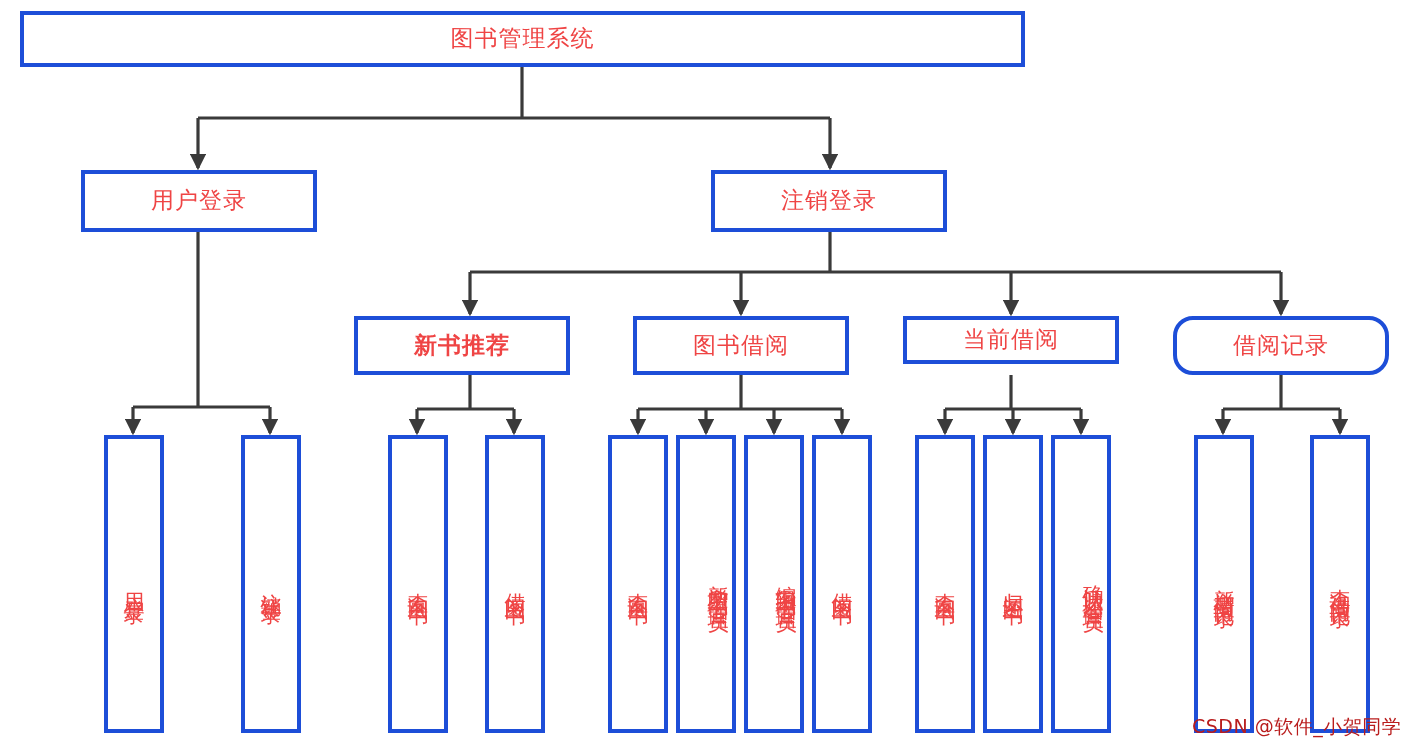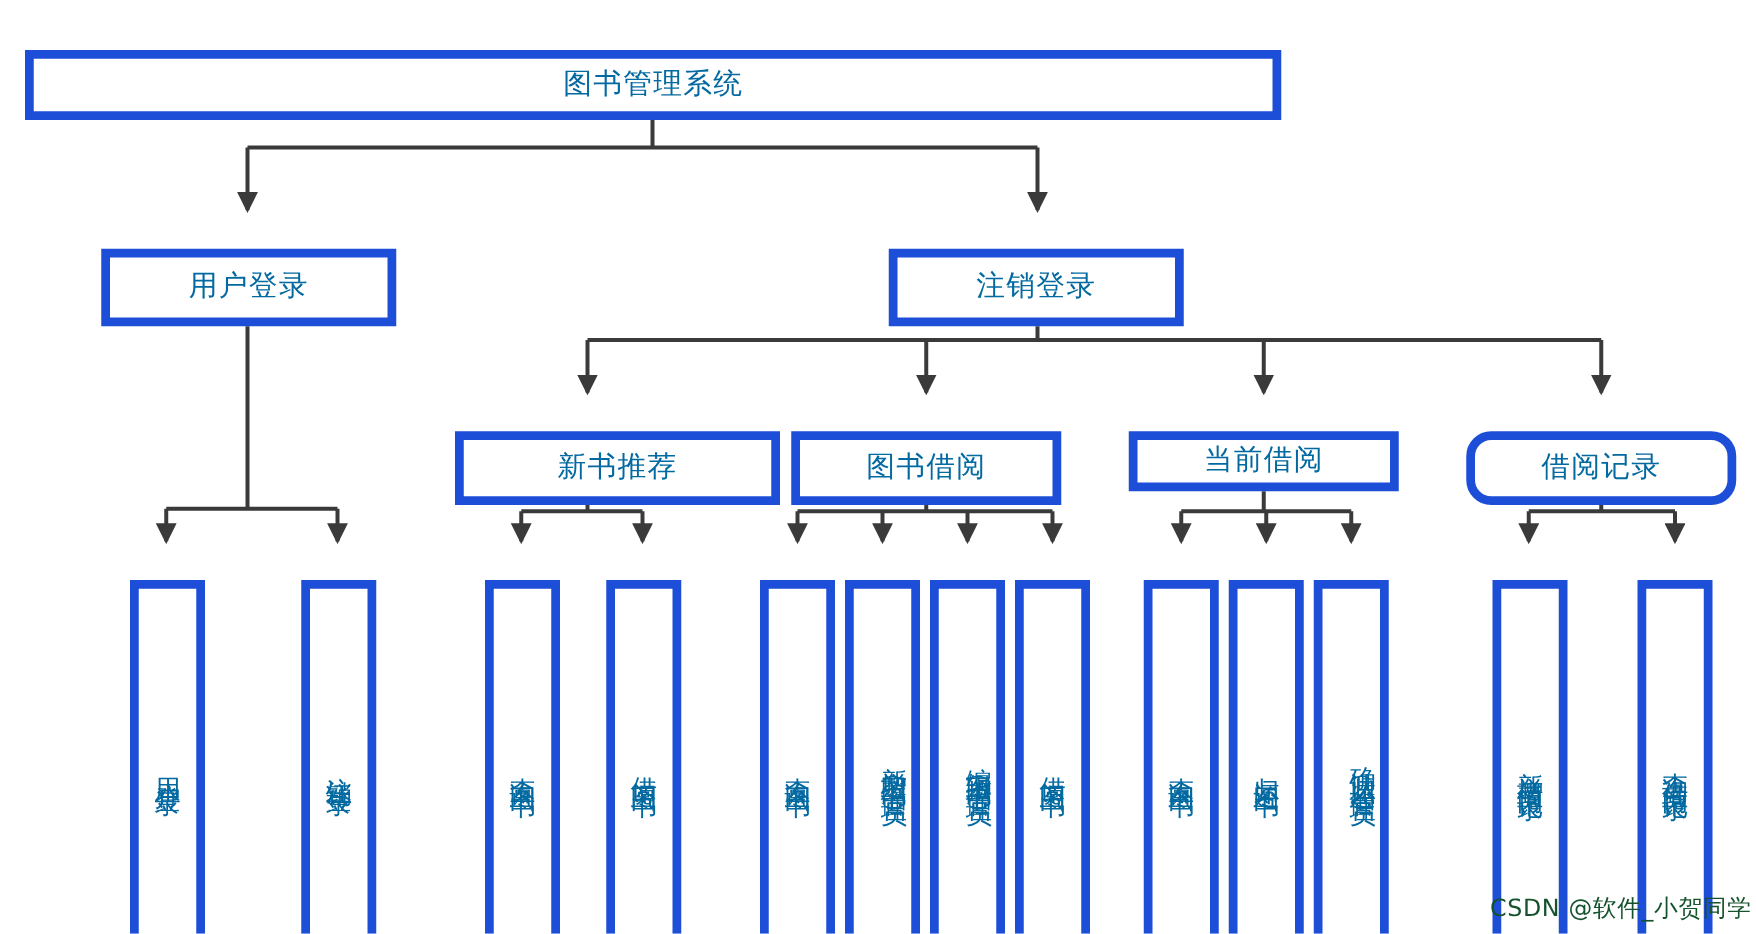--- a/index.html
+++ b/index.html
@@ -22,28 +22,27 @@
     position: absolute;
     left: 0;
     top: 0;
     width: 1405px;
     height: 747px;
     pointer-events: none;
   }
   .node {
     position: absolute;
     box-sizing: border-box;
-    border: 7px solid #1d4ed8;
+    border: 4px solid #1d4ed8;
     background: #ffffff;
     display: flex;
     align-items: center;
     justify-content: center;
-    color: #0369a1;
+    color: #ef4444;
     z-index: 2;
-    margin-top: 29px;
   }
   .node.h {
     font-size: 23px;
     line-height: 1.2;
     letter-spacing: 1px;
   }
   
   .node.v {
     font-size: 21px;
     writing-mode: vertical-rl;
@@ -56,21 +55,21 @@
   .node.v.mid {
     align-items: center;
     padding-top: 0;
   }
   .node.v.topalign {
     align-items: flex-start;
     padding-top: 4px;
   }
   .watermark {
     position: absolute;
-    color: #14532d;
+    color: #b91c1c;
     font-size: 19px;
     letter-spacing: 0.5px;
     white-space: nowrap;
     z-index: 5;
     user-select: none;
   }
 </style>
 </head>
 <body>
 
@@ -134,21 +133,21 @@
   </div>
 
   <div class="node h" style="left:81px; top:170px; width:236px; height:62px;">
     <span>用户登录</span>
   </div>
 
   <div class="node h" style="left:711px; top:170px; width:236px; height:62px;">
     <span>注销登录</span>
   </div>
 
-  <div class="node h" style="left:364px; top:316px; width:260px; height:59px;">
+  <div class="node h" style="left:354px; top:316px; width:216px; height:59px;font-weight:bold;">
     <span>新书推荐</span>
   </div>
 
   <div class="node h" style="left:633px; top:316px; width:216px; height:59px;">
     <span>图书借阅</span>
   </div>
 
   <div class="node h" style="left:903px; top:316px; width:216px; height:48px;">
     <span>当前借阅</span>
   </div>

